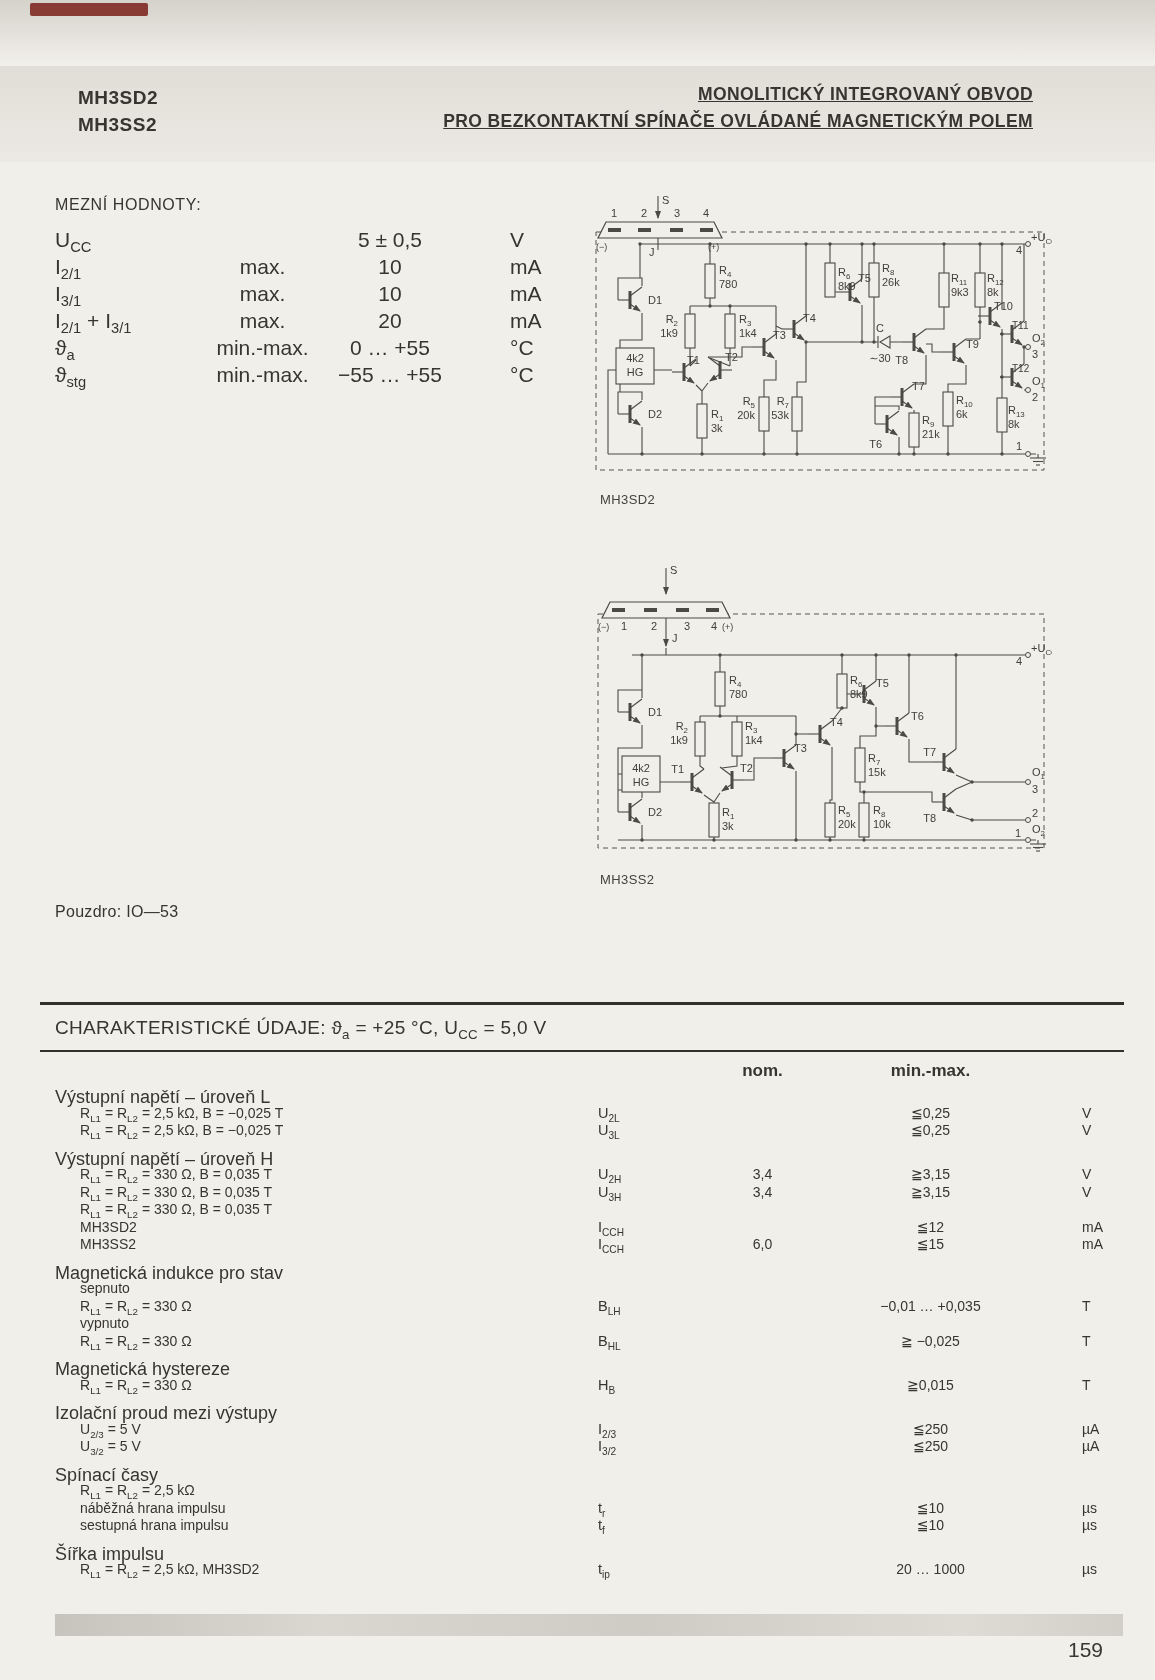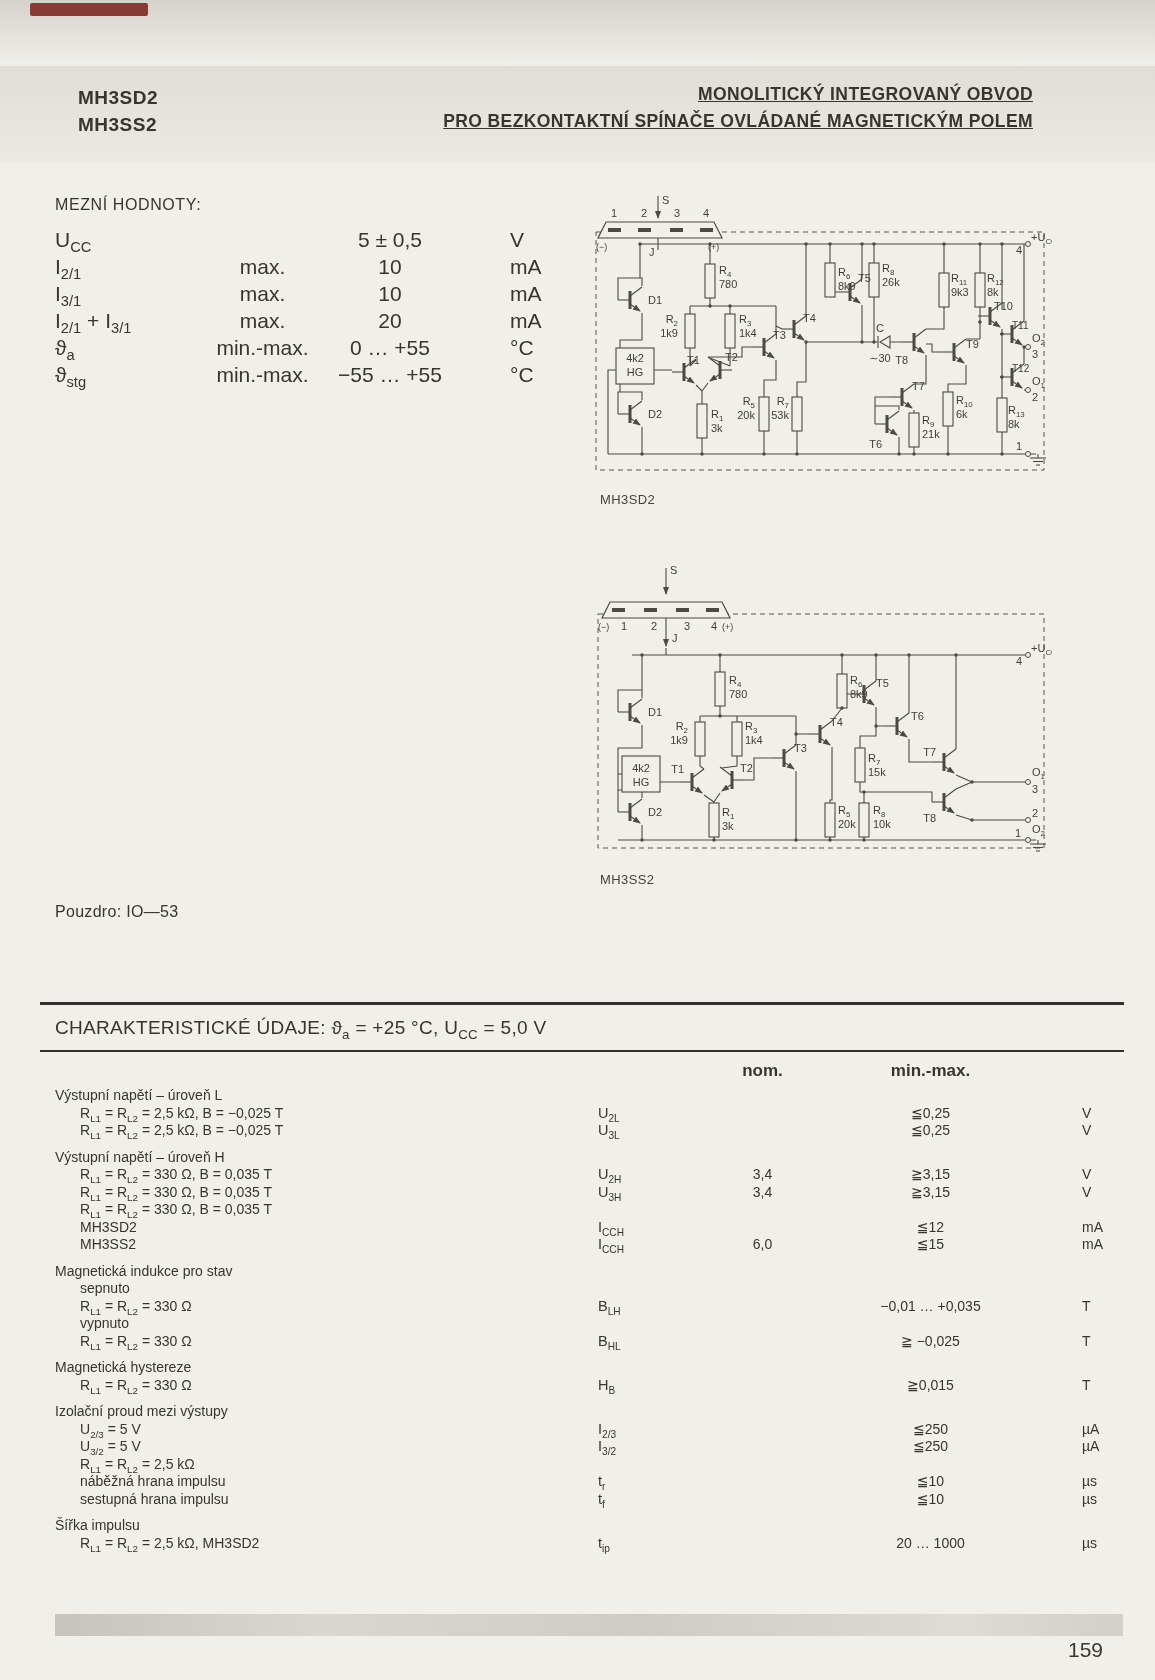--- a/index.html
+++ b/index.html
@@ -40,21 +40,21 @@
 
   .char { position:absolute; left:40px; top:1002px; width:1084px; }
   .rule-top { height:3px; background:#33312d; }
   .char-title { margin-top:12px; font-size:19px; letter-spacing:.3px; padding-left:15px; }
   .rule-mid { margin-top:11px; height:2px; background:#33312d; }
   .col-heads { position:relative; height:18px; margin-top:9px; font-weight:bold; font-size:17px; }
   .col-heads span { position:absolute; top:0; text-align:center; }
   .col-nom { left:640px; width:165px; }
   .col-mm { left:808px; width:165px; }
   #char-groups { margin-top:8px; }
-  .c-group .c-head { margin-top:9px; height:17.5px; padding-left:15px; font-size:14px; }
+  .c-group .c-head { margin-top:9px; height:17.5px; padding-left:15px; font-size:18px; }
   .c-group:first-child .c-head { margin-top:0; }
   .c-row { position:relative; height:17.5px; font-size:14px; }
   .c-row span { position:absolute; top:0; }
   .c-cond { left:40px; }
   .c-sym { left:558px; font-size:14.5px; }
   .c-nom { left:640px; width:165px; text-align:center; }
   .c-mm { left:808px; width:165px; text-align:center; }
   .c-unit { left:1042px; }
   sub { font-size:70%; line-height:0; }
 
@@ -549,20 +549,21 @@
     <span class="c-cond">U<sub>3/2</sub> = 5 V</span>
     <span class="c-sym">I<sub>3/2</sub></span>
     <span class="c-nom"></span>
     <span class="c-mm">≦250</span>
     <span class="c-unit">µA</span>
   </div>
 </div>
   </div>
 
   <div class="c-group">
+    <div class="c-head">Spínací časy</div>
     <div class="c-rows">
   <div class="c-row">
     <span class="c-cond">R<sub>L1</sub> = R<sub>L2</sub> = 2,5 kΩ</span>
     <span class="c-sym"></span>
     <span class="c-nom"></span>
     <span class="c-mm"></span>
     <span class="c-unit"></span>
   </div>
 
   <div class="c-row">

